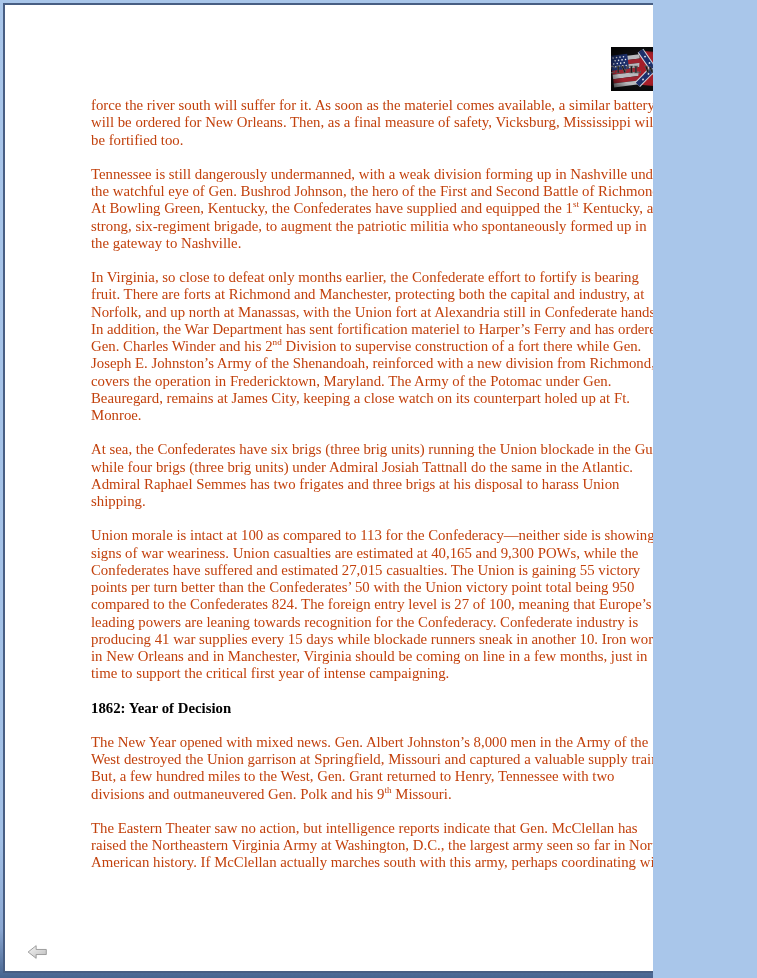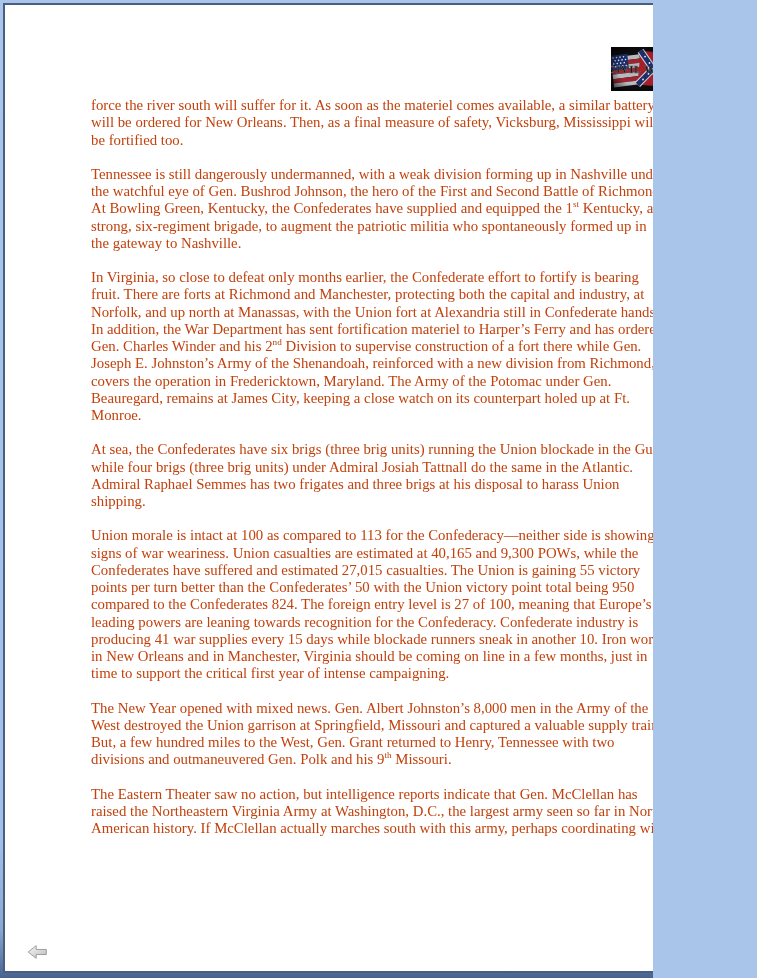--- a/index.html
+++ b/index.html
@@ -113,20 +113,21 @@
       <p class="para"><span>In Virginia, so close to defeat only months earlier, the Confederate effort to fortify is bearing fruit. There are forts at Richmond and Manchester, protecting both the capital and industry, at Norfolk, and up north at Manassas, with the Union fort at Alexandria still in Confederate hands. In addition, the War Department has sent fortification materiel to Harper’s Ferry and has ordered Gen. Charles Winder and his 2</span><sup>nd</sup><span> Division to supervise construction of a fort there while Gen. Joseph E. Johnston’s Army of the Shenandoah, reinforced with a new division from Richmond, covers the operation in Fredericktown, Maryland. The Army of the Potomac under Gen. Beauregard, remains at James City, keeping a close watch on its counterpart holed up at Ft. Monroe.</span></p>
 
       <p class="para">
         <span>At sea, the Confederates have six brigs (three brig units) running the Union blockade in the Gulf while four brigs (three brig units) under Admiral Josiah Tattnall do the same in the Atlantic. Admiral Raphael Semmes has two frigates and three brigs at his disposal to harass Union shipping.</span>
       </p>
 
       <p class="para">
         <span>Union morale is intact at 100 as compared to 113 for the Confederacy—neither side is showing signs of war weariness. Union casualties are estimated at 40,165 and 9,300 POWs, while the Confederates have suffered and estimated 27,015 casualties. The Union is gaining 55 victory points per turn better than the Confederates’ 50 with the Union victory point total being 950 compared to the Confederates 824. The foreign entry level is 27 of 100, meaning that Europe’s leading powers are leaning towards recognition for the Confederacy. Confederate industry is producing 41 war supplies every 15 days while blockade runners sneak in another 10. Iron works in New Orleans and in Manchester, Virginia should be coming on line in a few months, just in time to support the critical first year of intense campaigning.</span>
       </p>
 
+      <h2 class="heading">1862: Year of Decision</h2>
 
       <p class="para"><span>The New Year opened with mixed news. Gen. Albert Johnston’s 8,000 men in the Army of the West destroyed the Union garrison at Springfield, Missouri and captured a valuable supply train. But, a few hundred miles to the West, Gen. Grant returned to Henry, Tennessee with two divisions and outmaneuvered Gen. Polk and his 9</span><sup>th</sup><span> Missouri.</span></p>
 
       <p class="para">
         <span>The Eastern Theater saw no action, but intelligence reports indicate that Gen. McClellan has raised the Northeastern Virginia Army at Washington, D.C., the largest army seen so far in North American history. If McClellan actually marches south with this army, perhaps coordinating with</span>
       </p>
 
     </div>
 
     <div class="nav-arrow nav-prev" title="">

